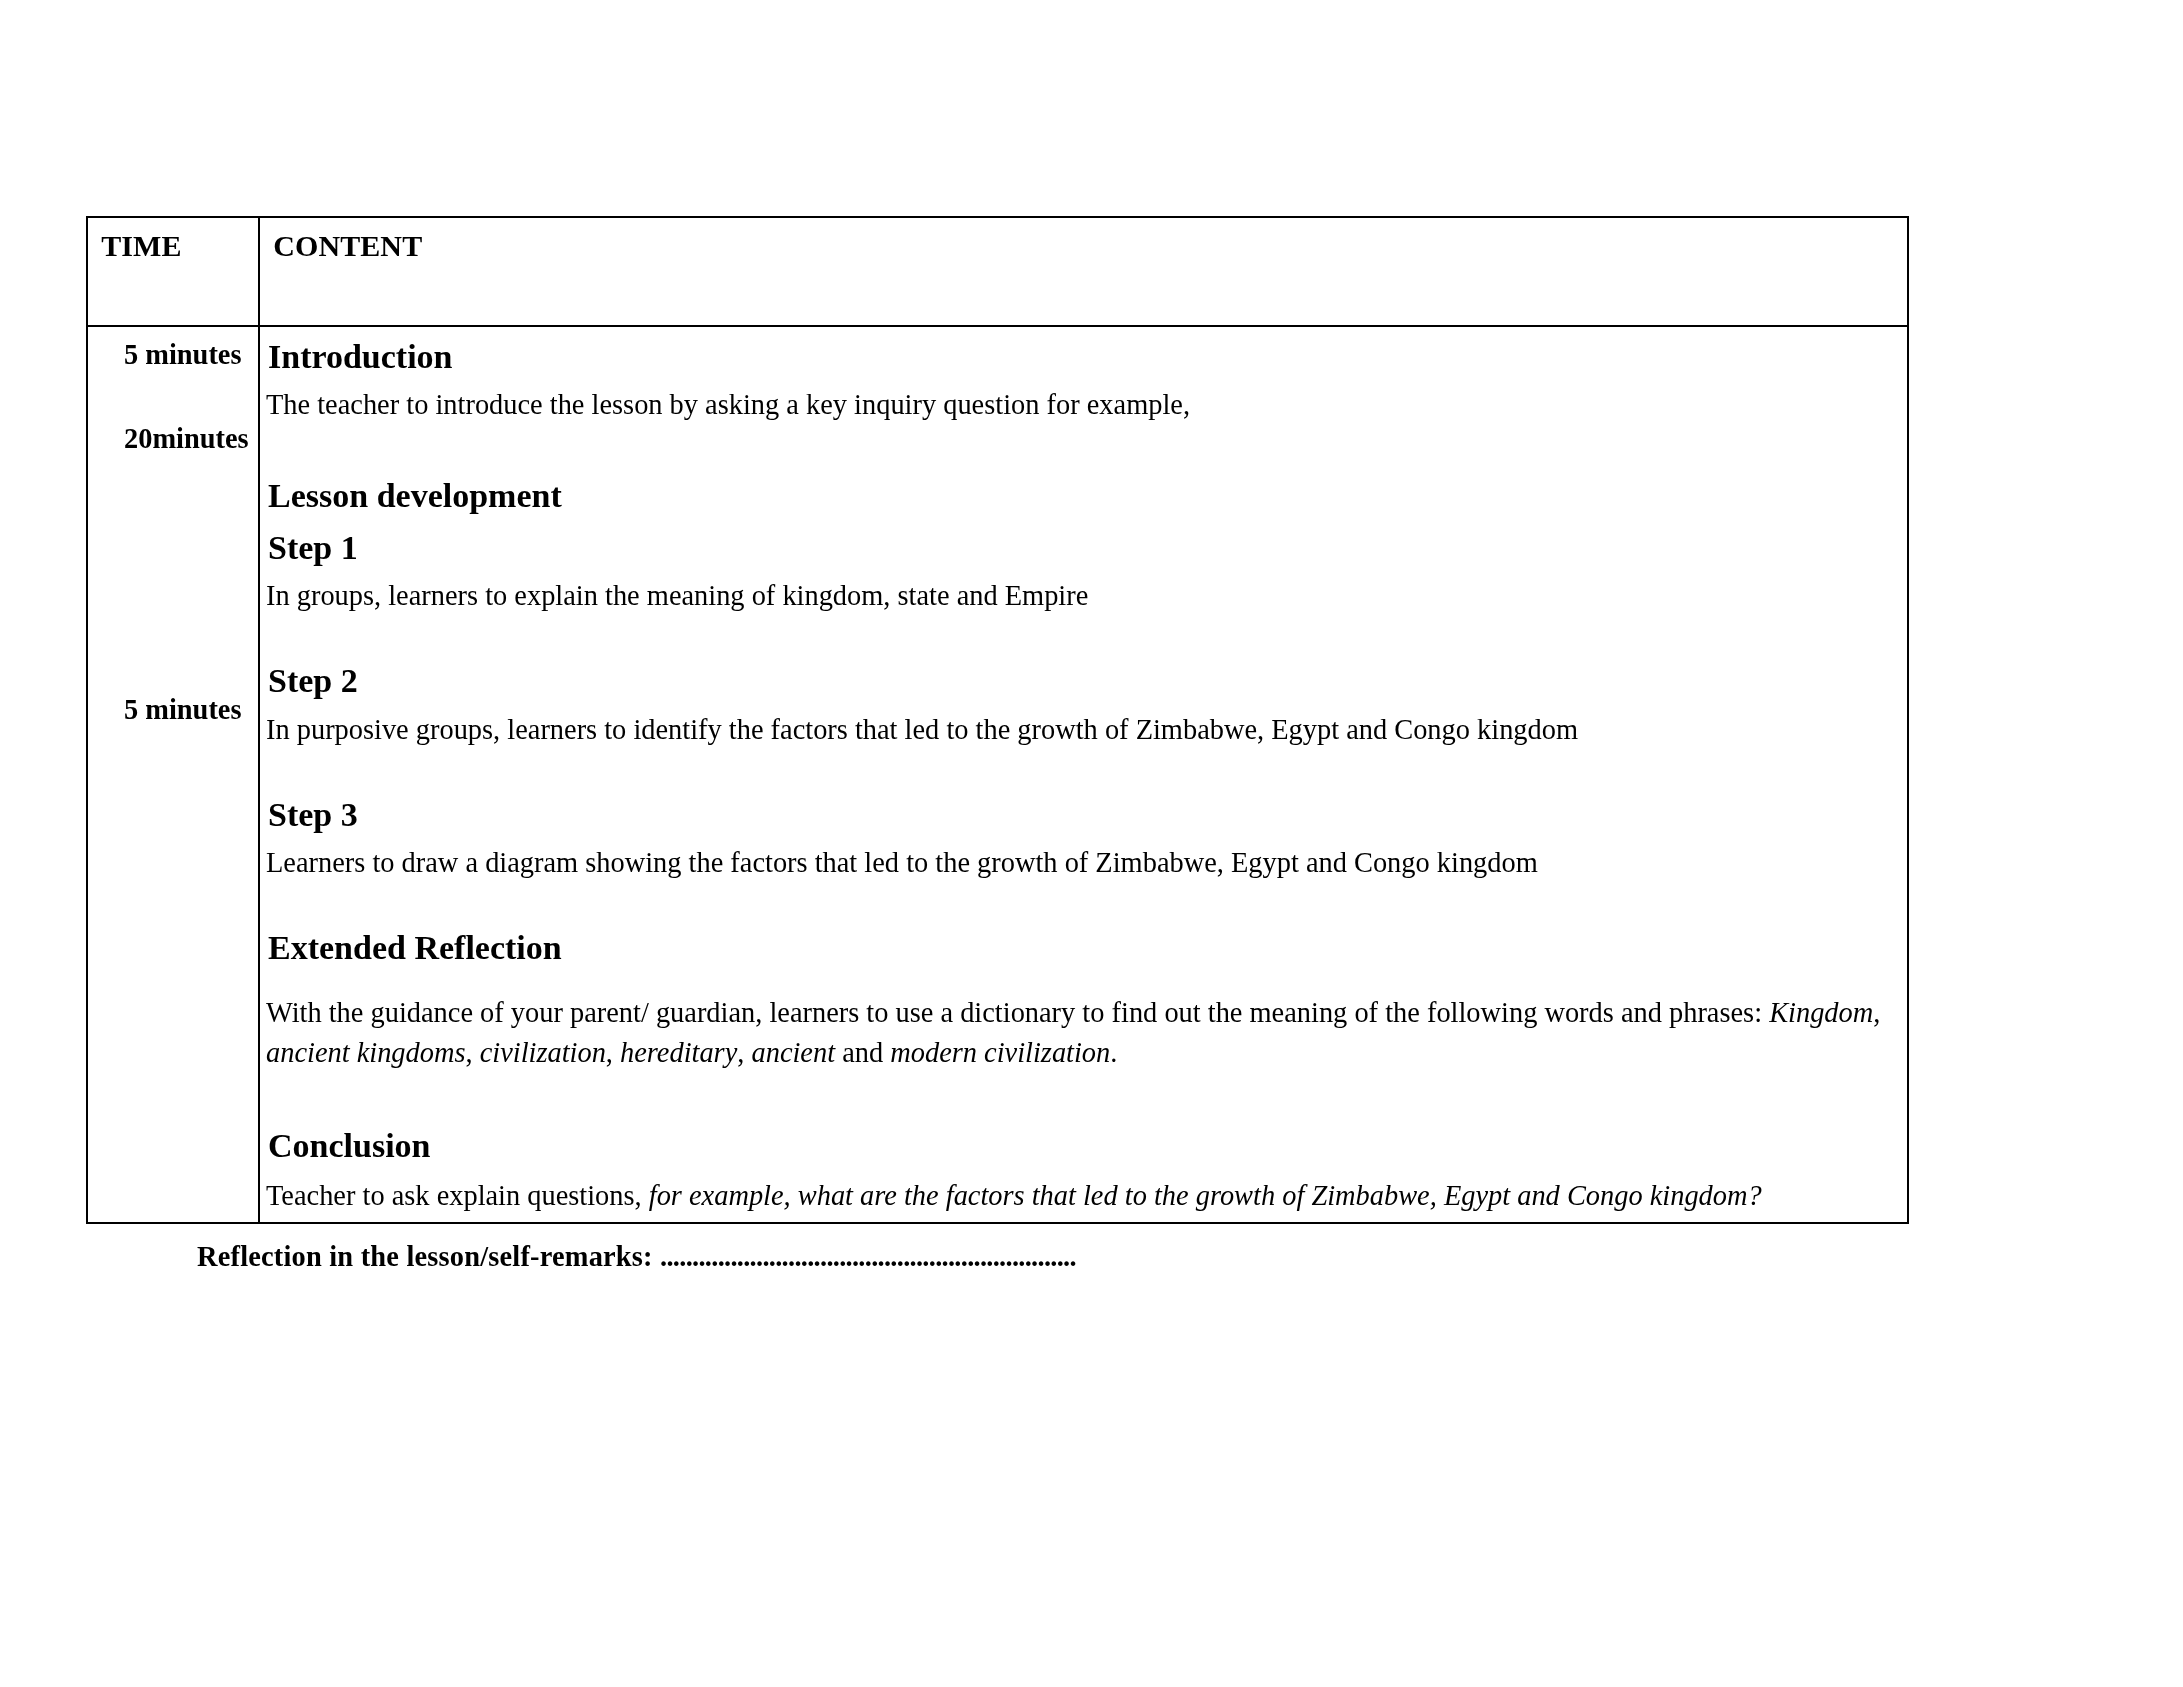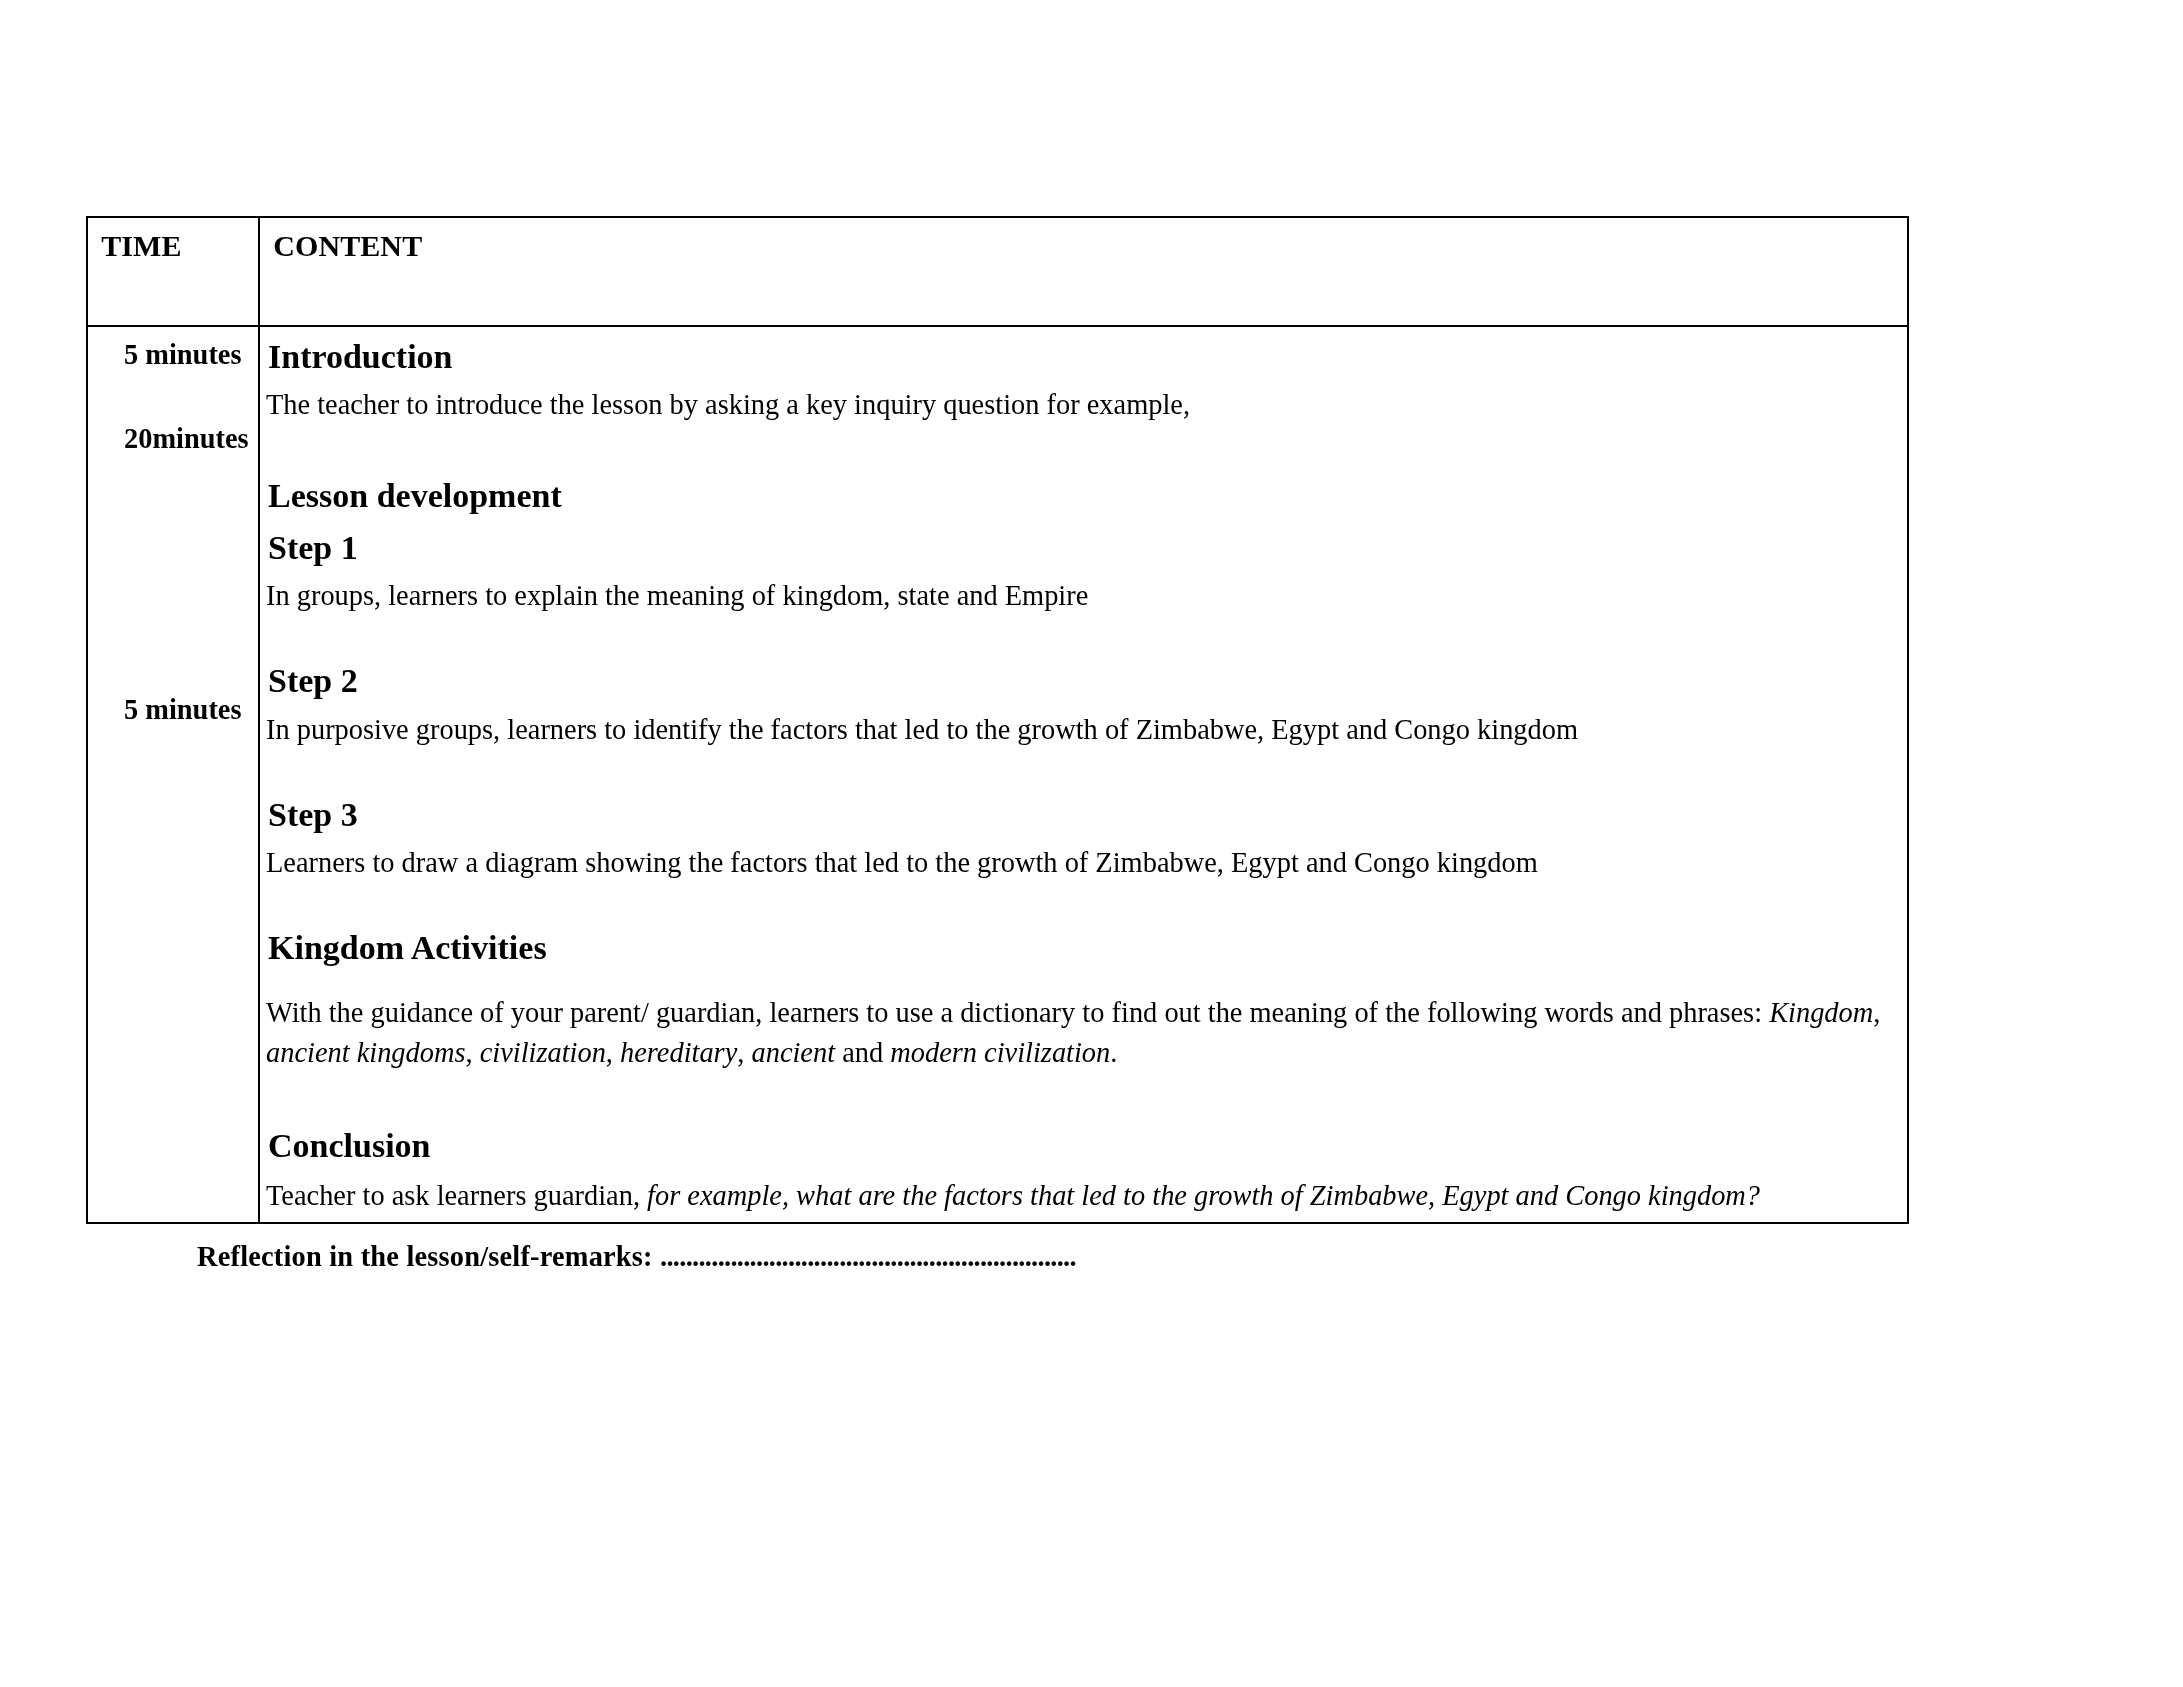--- a/index.html
+++ b/index.html
@@ -158,33 +158,33 @@
           <div class="c-head">Step 2</div>
           <div class="c-text">In purposive groups, learners to identify the factors that led to the growth of Zimbabwe, Egypt and Congo kingdom</div>
 
           <div class="gap-md"></div>
 
           <div class="c-head">Step 3</div>
           <div class="c-text">Learners to draw a diagram showing the factors that led to the growth of Zimbabwe, Egypt and Congo kingdom</div>
 
           <div class="gap-md"></div>
 
-          <div class="c-head">Kingdom Activities</div>
+          <div class="c-head">Extended Reflection</div>
 
           <div class="gap-sm"></div>
 
           <div class="c-text wrap">
             <span>With the guidance of your parent/ guardian, learners to use a dictionary to find out the meaning of the following words and phrases: </span><em>Kingdom</em><span>, </span><em>ancient kingdoms</em><span>, </span><em>civilization</em><span>, </span><em>hereditary</em><span>, </span><em>ancient</em><span> and </span><em>modern civilization</em><span>.</span>
           </div>
 
           <div class="gap-lg"></div>
 
           <div class="c-head">Conclusion</div>
           <div class="c-text wrap">
-            <span>Teacher to ask learners guardian, </span><em>for example, what are the factors that led to the growth of Zimbabwe, Egypt and Congo kingdom?</em>
+            <span>Teacher to ask explain questions, </span><em>for example, what are the factors that led to the growth of Zimbabwe, Egypt and Congo kingdom?</em>
           </div>
 
         </td>
       </tr>
     </tbody>
   </table>
 
   <div class="reflection">
     <span>Reflection in the lesson/self-remarks:</span>
     <span class="dots">.................................................................</span>

